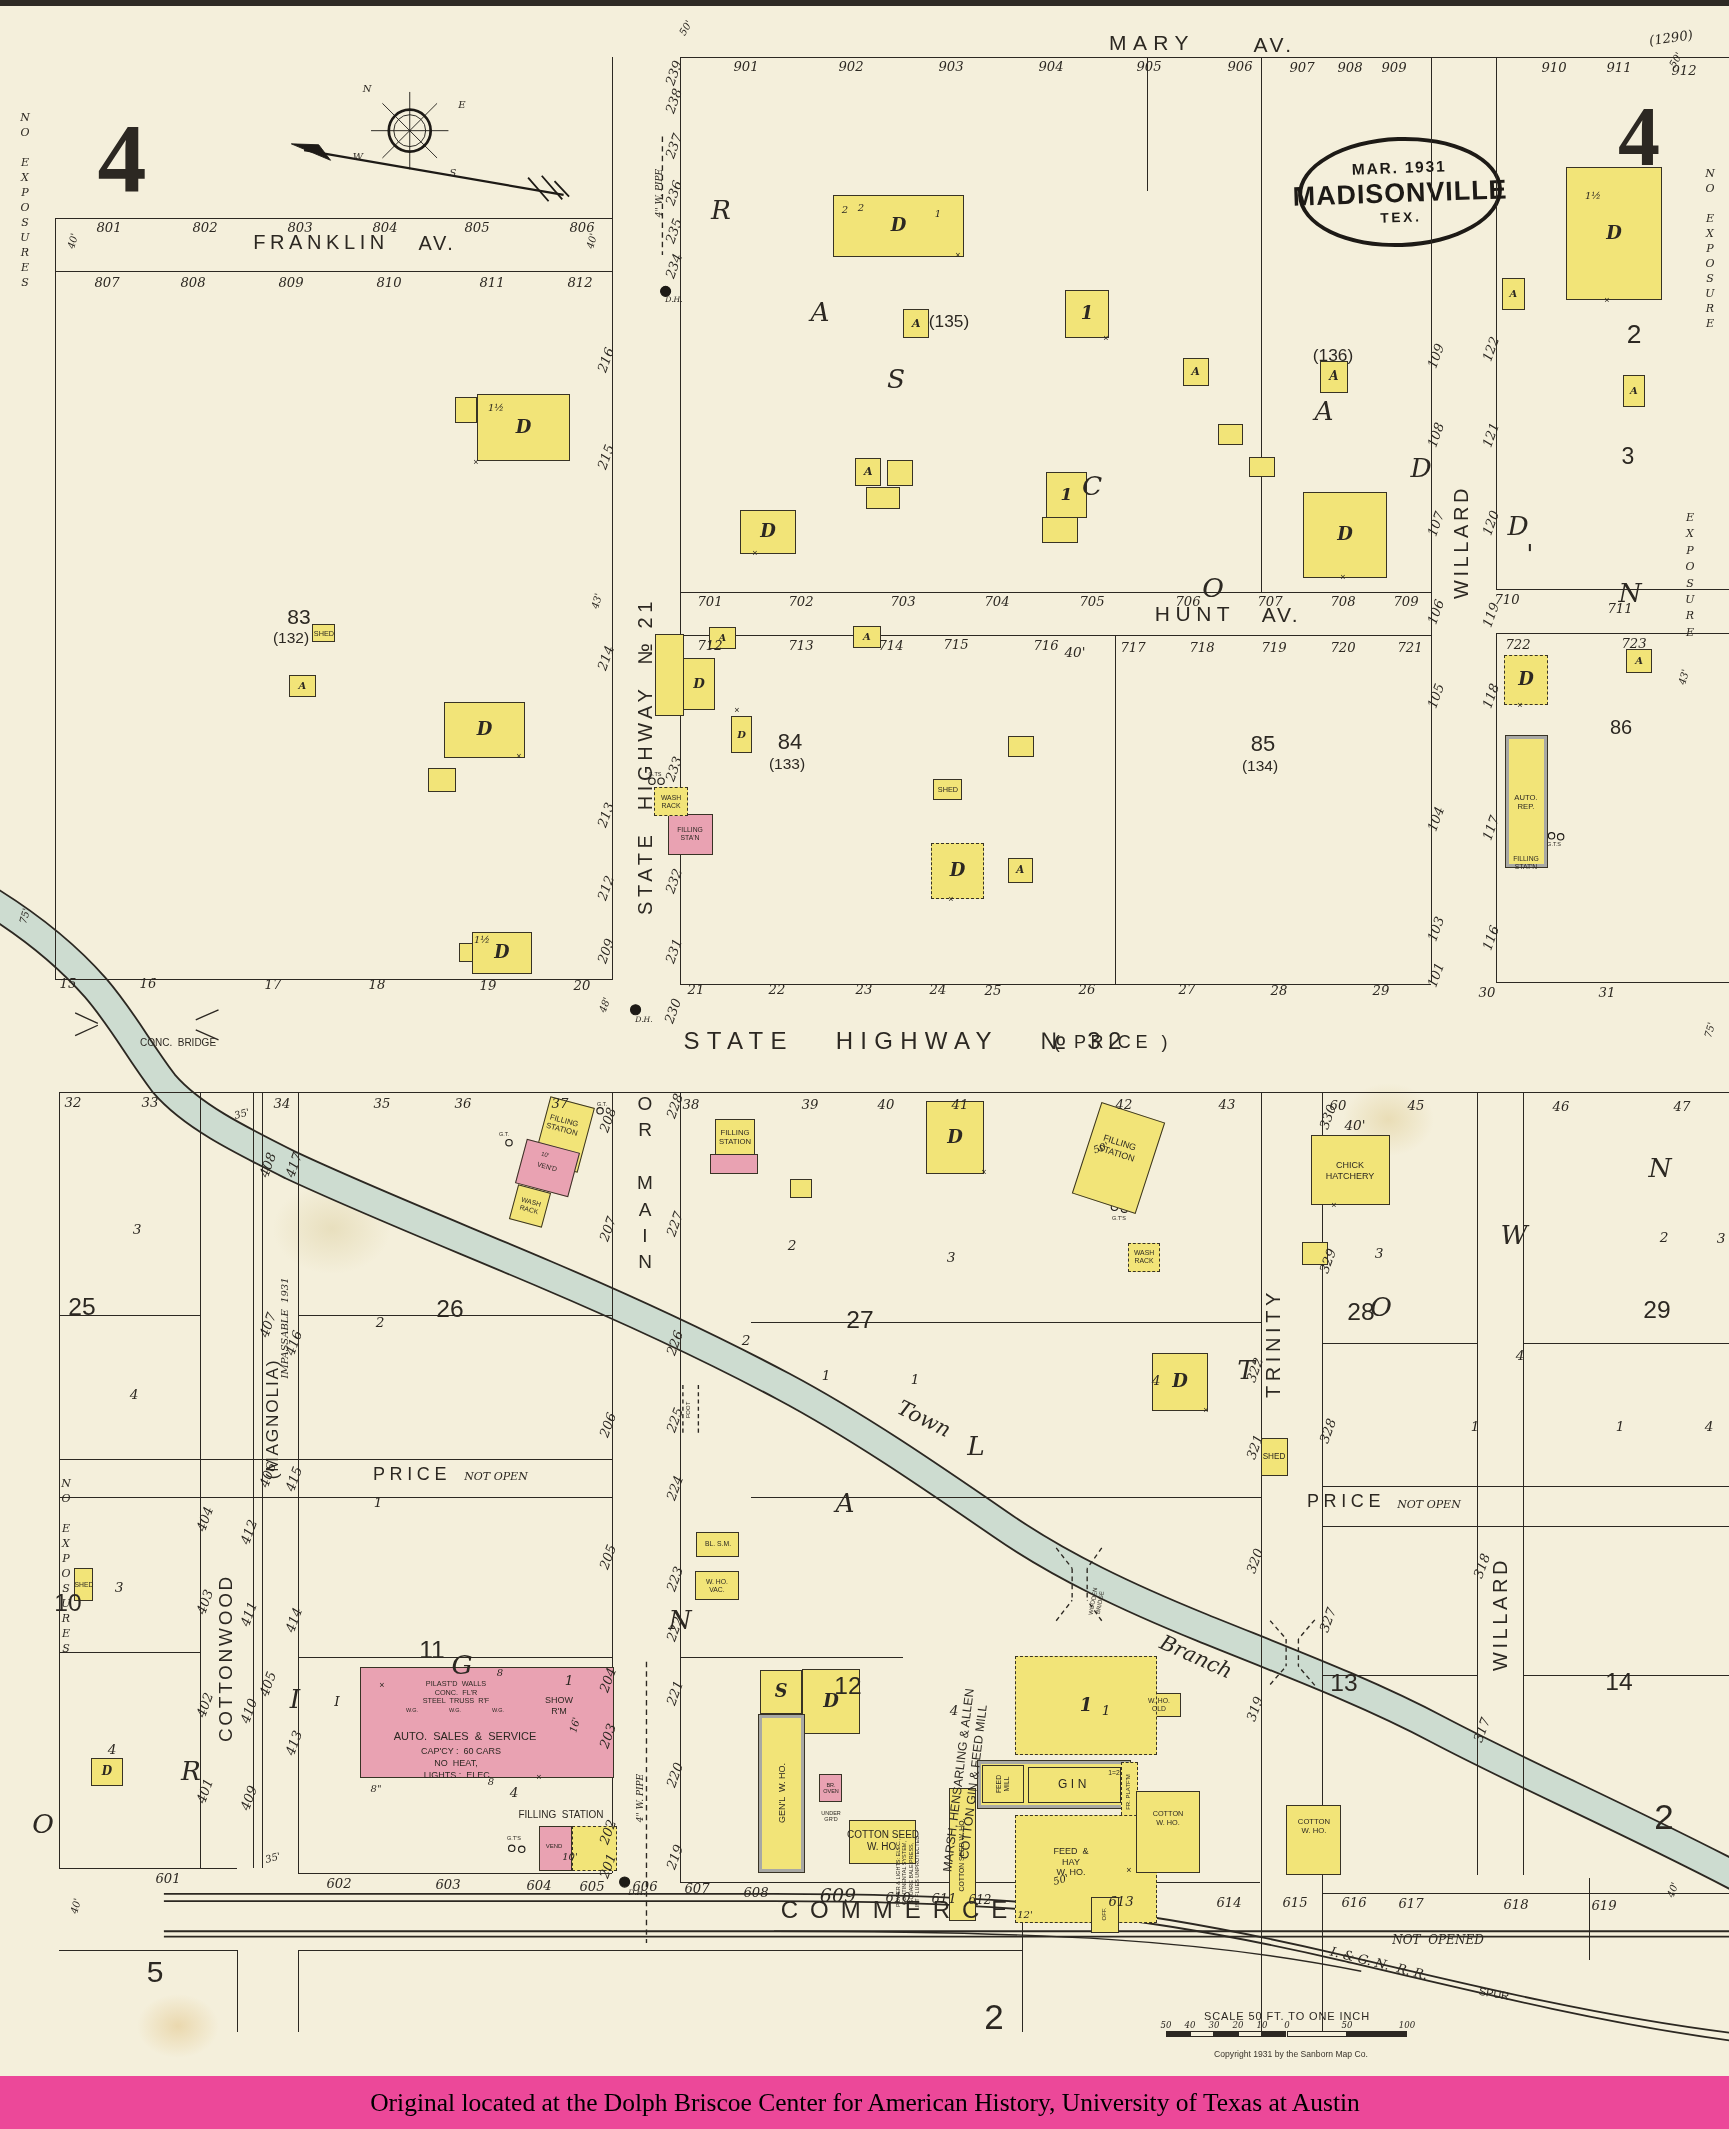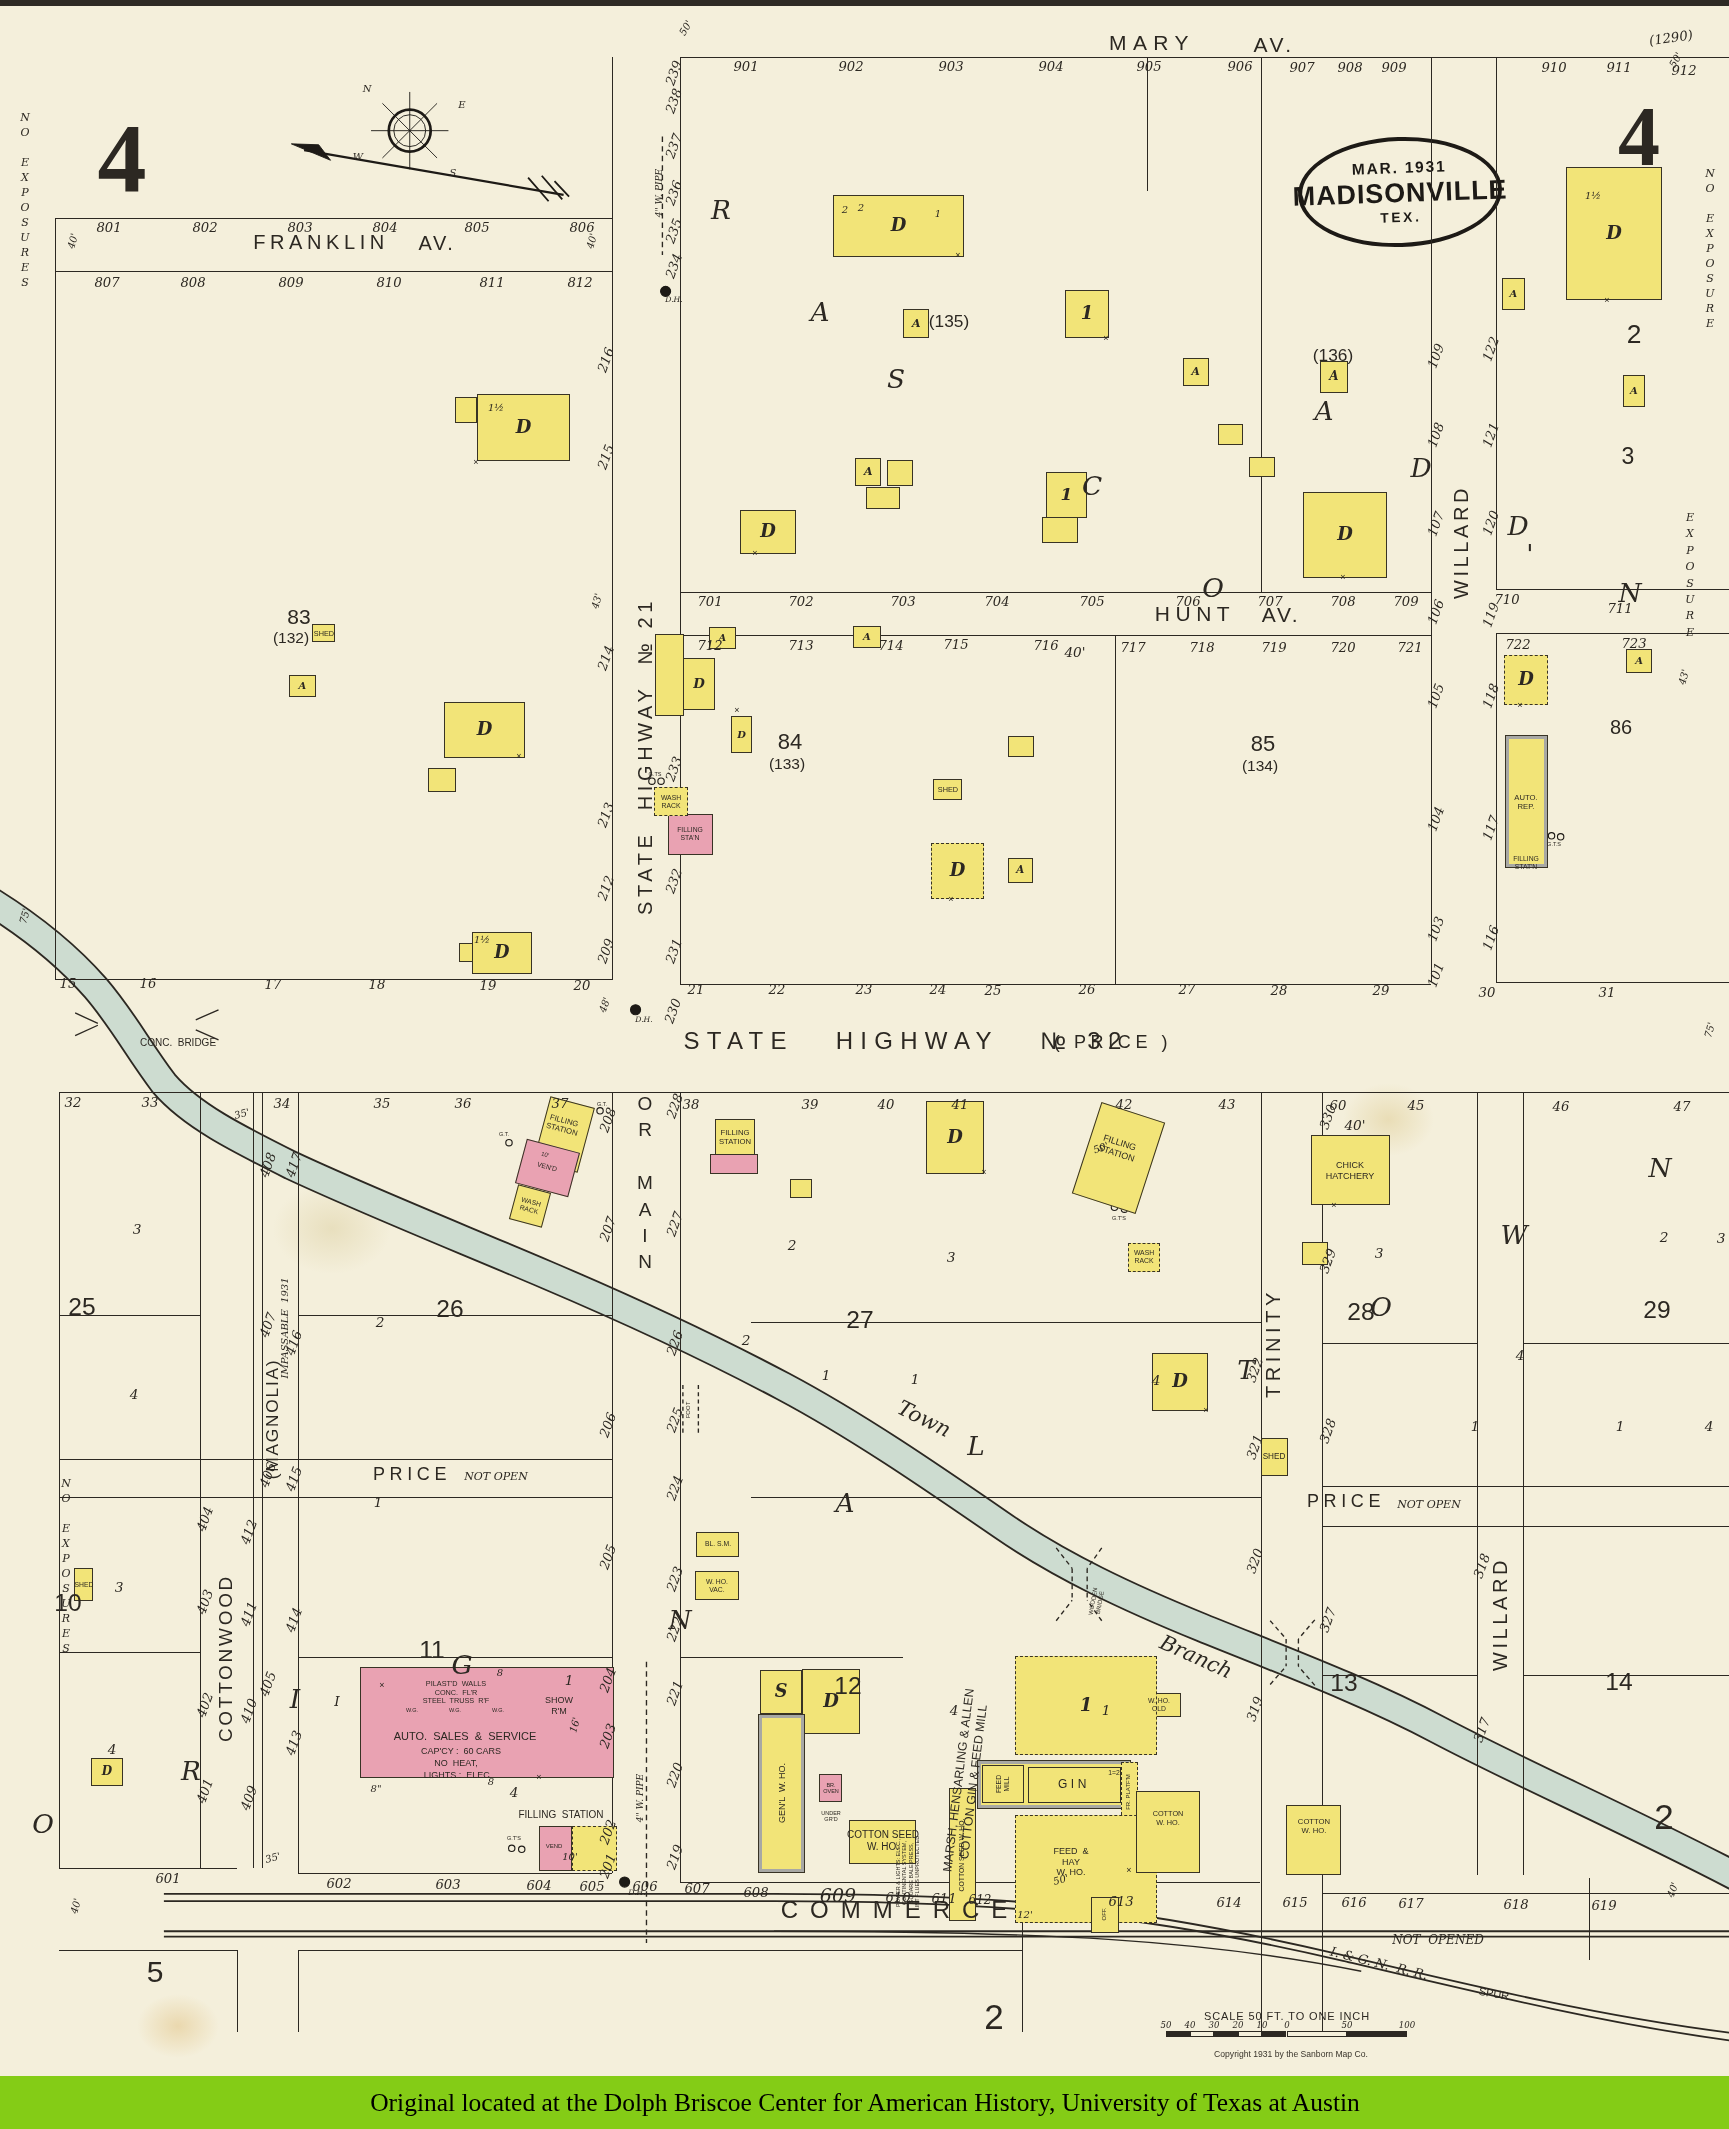--- a/index.html
+++ b/index.html
@@ -17,21 +17,21 @@
            font-family:"DejaVu Serif",serif;font-style:italic;font-weight:bold;color:#2c2822;}
   .txt{position:absolute;color:#2c2822;white-space:pre;text-align:center;line-height:1.18;}
   .tserif{font-family:"DejaVu Serif",serif;font-style:italic;}
   #overlay{position:absolute;left:0;top:0;}
   #stamp{position:absolute;border:4.1px solid #1d1a16;border-radius:50%;
          display:flex;flex-direction:column;align-items:center;justify-content:center;
          color:#1d1a16;background:transparent;transform:rotate(-2deg);}
   #stamp .s1{font-size:15.5px;font-weight:bold;letter-spacing:1.8px;}
   #stamp .s2{font-size:27px;font-weight:bold;letter-spacing:0.9px;margin-top:0.9px;}
   #stamp .s3{font-size:13.7px;font-weight:bold;letter-spacing:2.7px;margin-top:0.9px;}
-  #caption{position:absolute;left:0;top:2076px;width:1730px;height:54px;background:#84cc16;
+  #caption{position:absolute;left:0;top:2076px;width:1730px;height:54px;background:#ec4899;
            display:flex;align-items:center;justify-content:center;
            font-family:"Liberation Serif",serif;font-size:25.5px;color:#000;}
   #scalebar{position:absolute;}
   #scalebar .sbt{position:absolute;white-space:nowrap;font-size:11px;letter-spacing:0.9px;color:#2c2822;transform:translateX(-50%);}
   #scalebar .seg{position:absolute;height:5.5px;border:0.9px solid #2c2822;box-sizing:border-box;}
   #scalebar .tick{position:absolute;font-family:"DejaVu Serif",serif;font-style:italic;font-size:8.6px;color:#2c2822;transform:translateX(-50%);}
   #scalebar .cpy{position:absolute;white-space:nowrap;font-size:8.6px;color:#3a352c;transform:translateX(-50%);}
   .edge{position:absolute;background:#2e2a25;}
 </style>
 </head>

